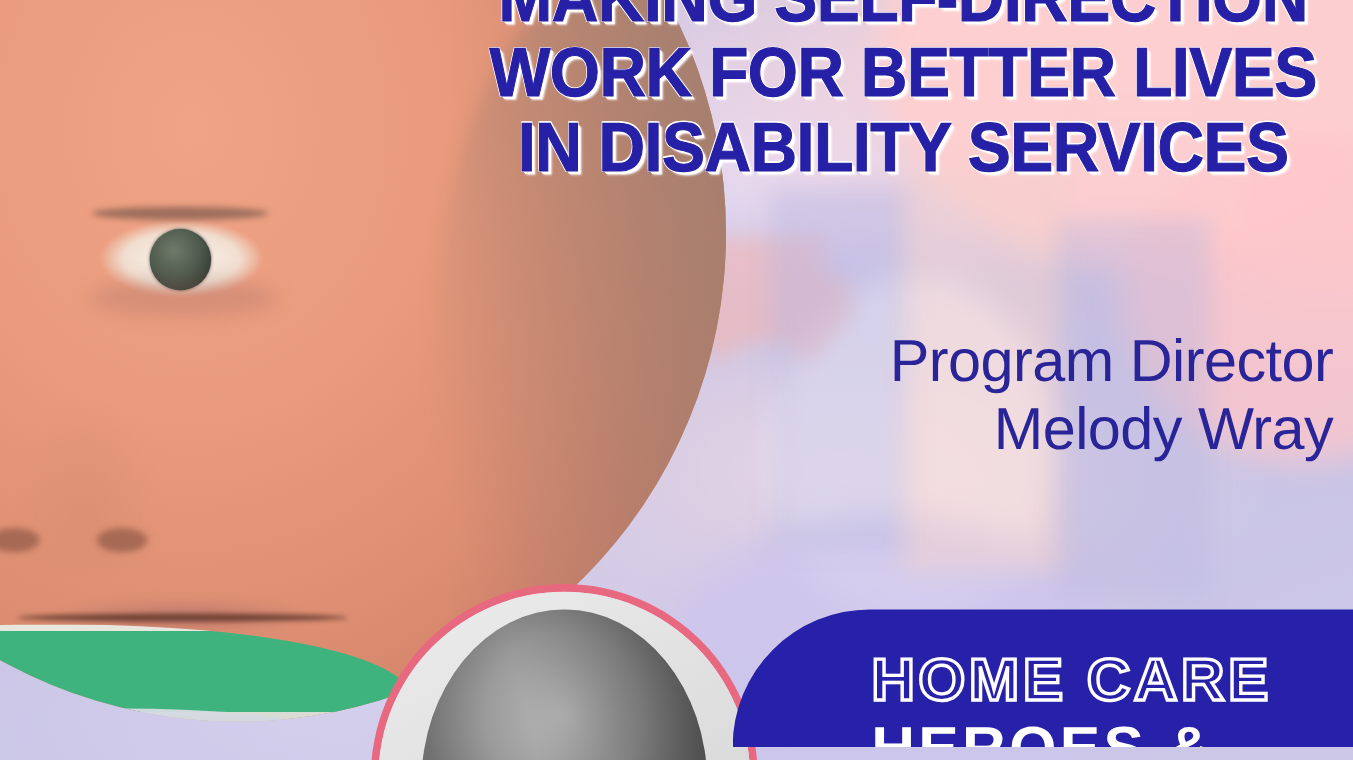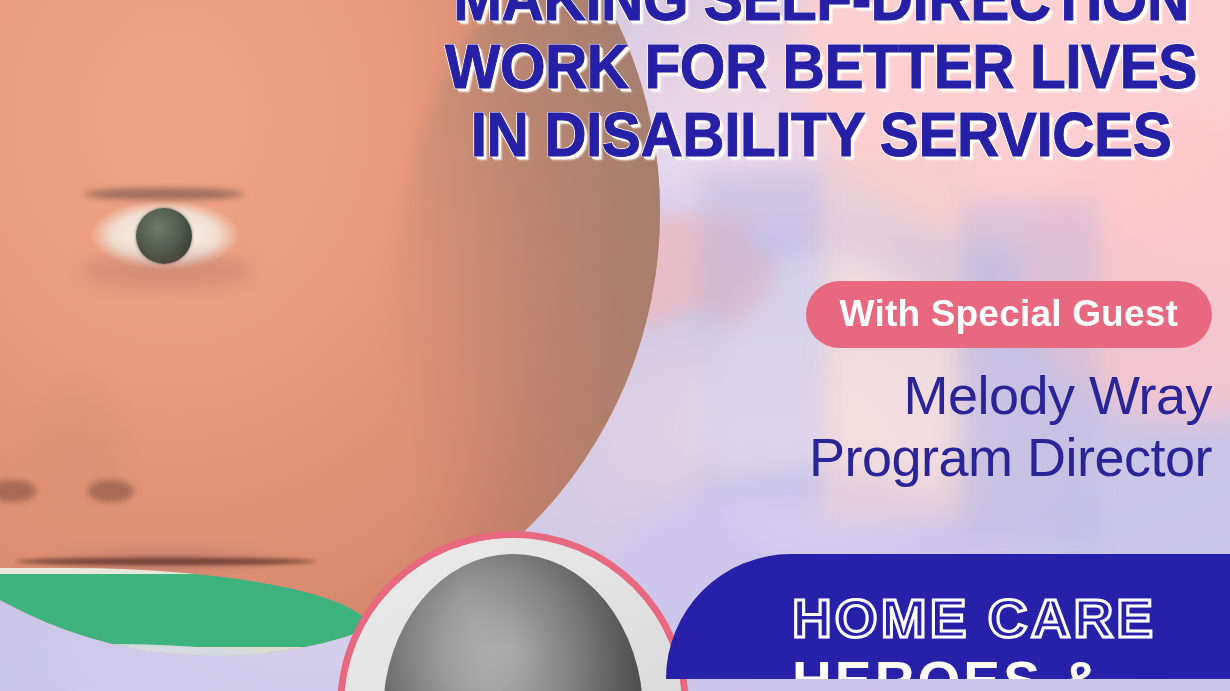--- a/index.html
+++ b/index.html
@@ -255,24 +255,23 @@
     </div>
   </div>
 
   <div class="headline">
     <div class="hl-line">MAKING SELF-DIRECTION</div>
     <div class="hl-line">WORK FOR BETTER LIVES</div>
     <div class="hl-line">IN DISABILITY SERVICES</div>
   </div>
 
   <div class="guest-block">
-    <div class="guest-pill">With Special Guest</div>
     <div class="guest-lines">
+      <div class="guest-line">Program Director</div>
       <div class="guest-line">Melody Wray</div>
-      <div class="guest-line">Program Director</div>
     </div>
   </div>
 
   <div class="guest-portrait">
     <div class="gp-inner">
       <div class="gp-bg"></div>
       <div class="gp-head"></div>
       <div class="gp-shade"></div>
 
     </div>

